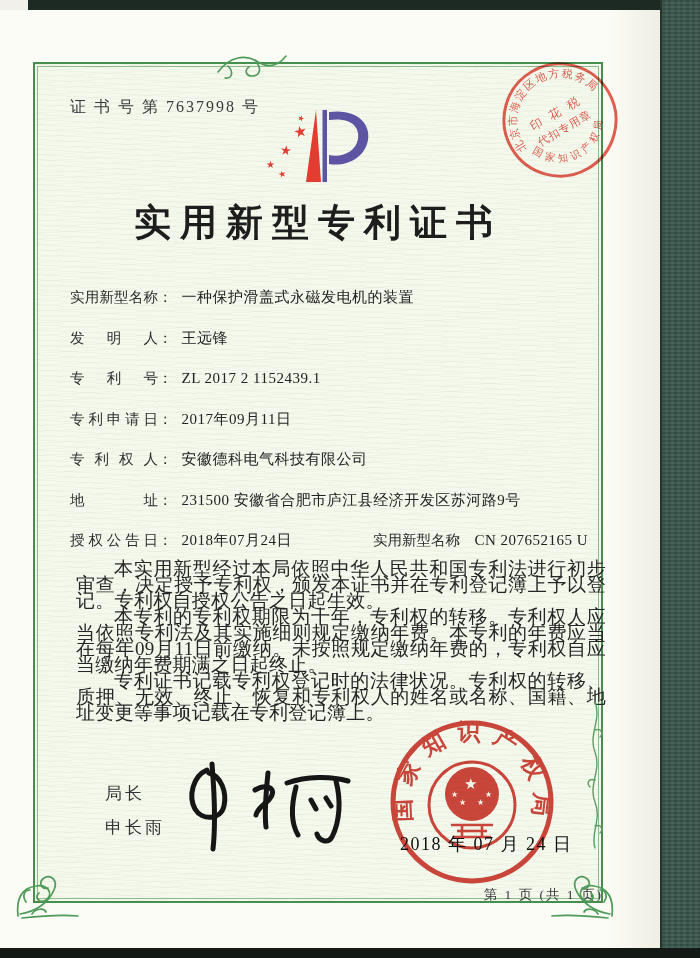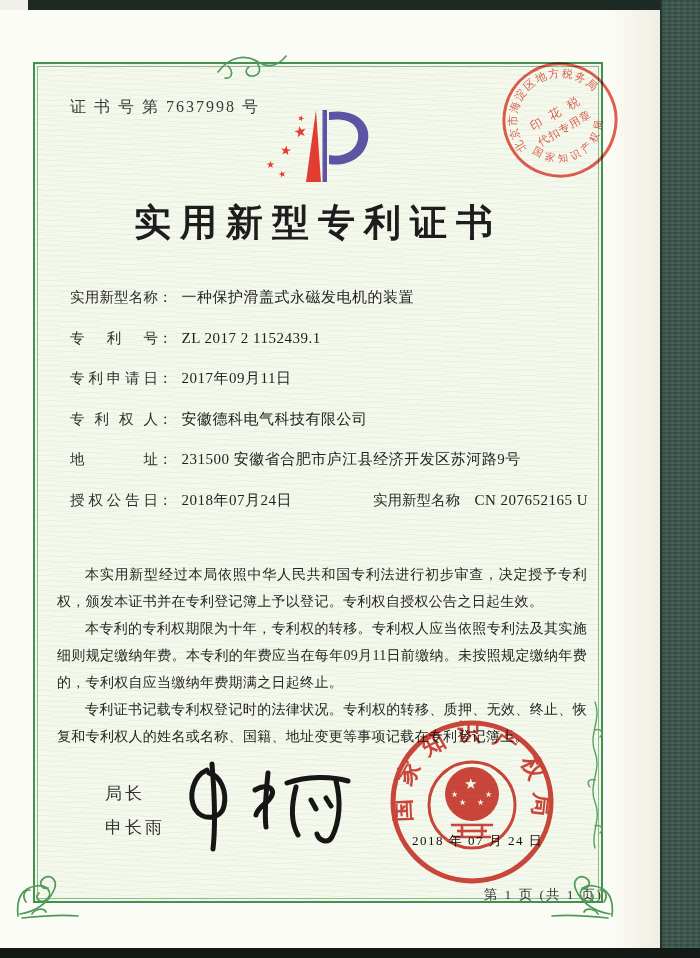--- a/index.html
+++ b/index.html
@@ -50,30 +50,30 @@
   .fields{position:absolute;left:70px;top:277px;width:500px;z-index:2;font-size:15px;}
   .field-row{position:relative;line-height:21px;margin-bottom:19.5px;white-space:nowrap;}
   .field-label{
     display:inline-block;width:88px;font-size:14.5px;color:#2e2e2e;
     text-align:justify;text-align-last:justify;vertical-align:bottom;
   }
   .field-colon{display:inline-block;margin-right:9px;font-size:14.5px;}
   .field-value{font-size:15px;color:#222;letter-spacing:0.5px;}
   .grant-col2{position:absolute;left:303px;top:0;white-space:nowrap;}
   .body-text{
-    position:absolute;left:57px;top:551px;width:530px;z-index:2;
-    font-size:14px;line-height:27px;text-align:justify;color:#262626;letter-spacing:0.3px;
+    position:absolute;left:76px;top:551px;width:530px;z-index:2;
+    font-size:19px;line-height:16px;text-align:justify;color:#262626;letter-spacing:0.3px;
   }
   .body-text p{margin:0;text-indent:2em;}
   .signer{position:absolute;left:84px;top:772px;z-index:2;font-size:17px;letter-spacing:3px;color:#333;margin-left:21px;}
   .signer div{margin-bottom:11px;}
   .signature{position:absolute;left:175px;top:750px;width:185px;height:95px;z-index:4;}
   .seal{position:absolute;left:387px;top:707px;width:170px;height:170px;z-index:3;opacity:0.92;mix-blend-mode:multiply;}
   .seal-date{
-    position:absolute;left:412px;top:822px;z-index:5;font-size:13px;letter-spacing:1.5px;
+    position:absolute;left:400px;top:822px;z-index:5;font-size:18px;letter-spacing:1.5px;
     color:#101010;white-space:nowrap;
   }
   .stamp{position:absolute;left:498px;top:48px;width:124px;height:124px;z-index:4;transform:rotate(-30deg);opacity:0.85;mix-blend-mode:multiply;}
   .footer{
     position:absolute;left:33px;top:876px;width:570px;text-align:right;
     font-size:13.5px;letter-spacing:2px;color:#3a3a3a;z-index:2;
   }
 </style>
 </head>
 <body>
@@ -132,20 +132,23 @@
       <text x="8" y="62" font-size="10" fill="#e23d30">★</text>
       <text x="20" y="72" font-size="9" fill="#e23d30" transform="rotate(-14 20 68)">★</text>
       <text x="40" y="14" font-size="8" fill="#e23d30" transform="rotate(18 40 10)">★</text>
     </svg>
 
     <div class="title">实用新型专利证书</div>
 
     <div class="fields">
       <div class="field-row">
         <span class="field-label">实用新型名称</span><span class="field-colon">：</span><span class="field-value">一种保护滑盖式永磁发电机的装置</span>
+      </div>
+      <div class="field-row">
+        <span class="field-label">发明人</span><span class="field-colon">：</span><span class="field-value">王远锋</span>
       </div>
       <div class="field-row">
         <span class="field-label">专利号</span><span class="field-colon">：</span><span class="field-value">ZL 2017 2 1152439.1</span>
       </div>
       <div class="field-row">
         <span class="field-label">专利申请日</span><span class="field-colon">：</span><span class="field-value">2017年09月11日</span>
       </div>
       <div class="field-row">
         <span class="field-label">专利权人</span><span class="field-colon">：</span><span class="field-value">安徽德科电气科技有限公司</span>
       </div>

